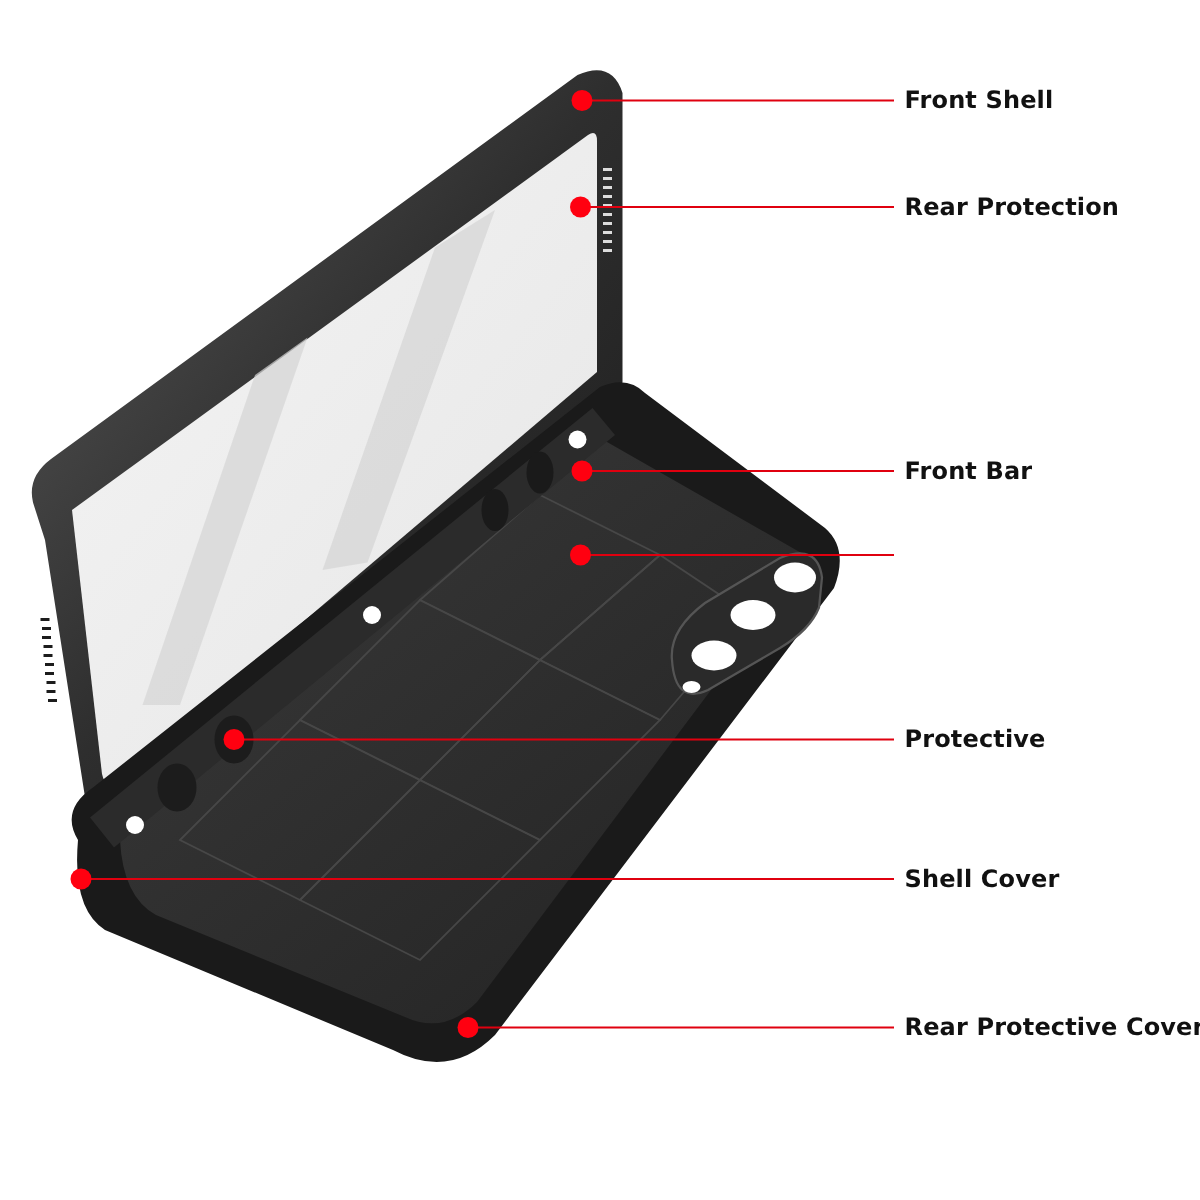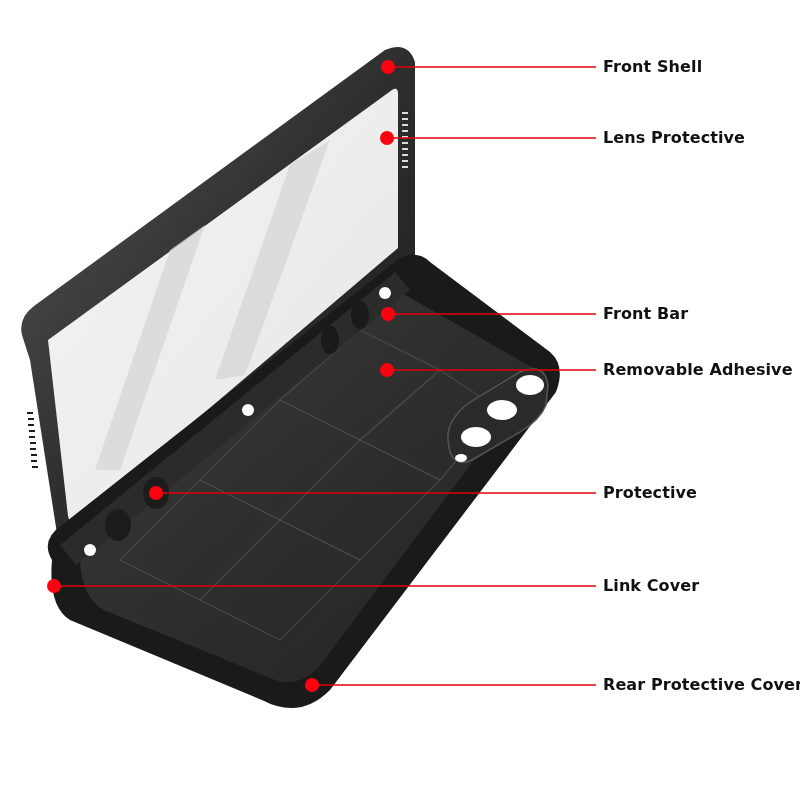--- a/index.html
+++ b/index.html
@@ -112,19 +112,18 @@
       <circle cx="387" cy="138" r="7"></circle>
       <circle cx="388" cy="314" r="7"></circle>
       <circle cx="387" cy="370" r="7"></circle>
       <circle cx="156" cy="493" r="7"></circle>
       <circle cx="54" cy="586" r="7"></circle>
       <circle cx="312" cy="685" r="7"></circle>
     </g>
   </svg>
 
   <div class="label" style="top:57px">Front Shell</div>
-  <div class="label" style="top:128px">Lens Protective</div>
+  <div class="label" style="top:128px">Rear Protection</div>
   <div class="label" style="top:304px">Front Bar</div>
-  <div class="label" style="top:360px">Removable Adhesive</div>
   <div class="label" style="top:483px">Protective</div>
-  <div class="label" style="top:576px">Link Cover</div>
+  <div class="label" style="top:576px">Shell Cover</div>
   <div class="label" style="top:675px">Rear Protective Cover</div>
 </div>
 
 </body></html>

